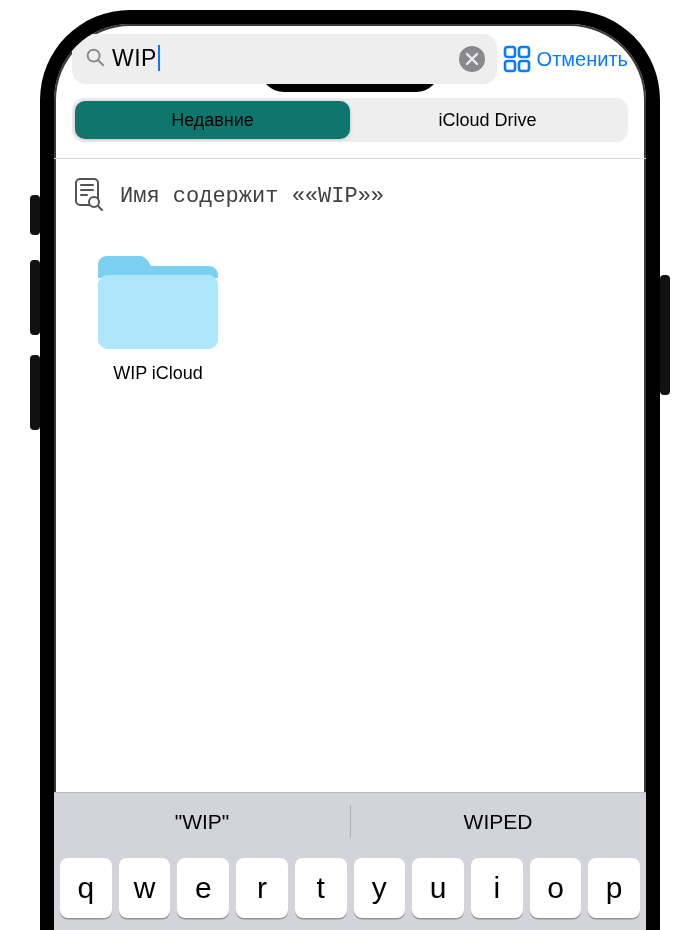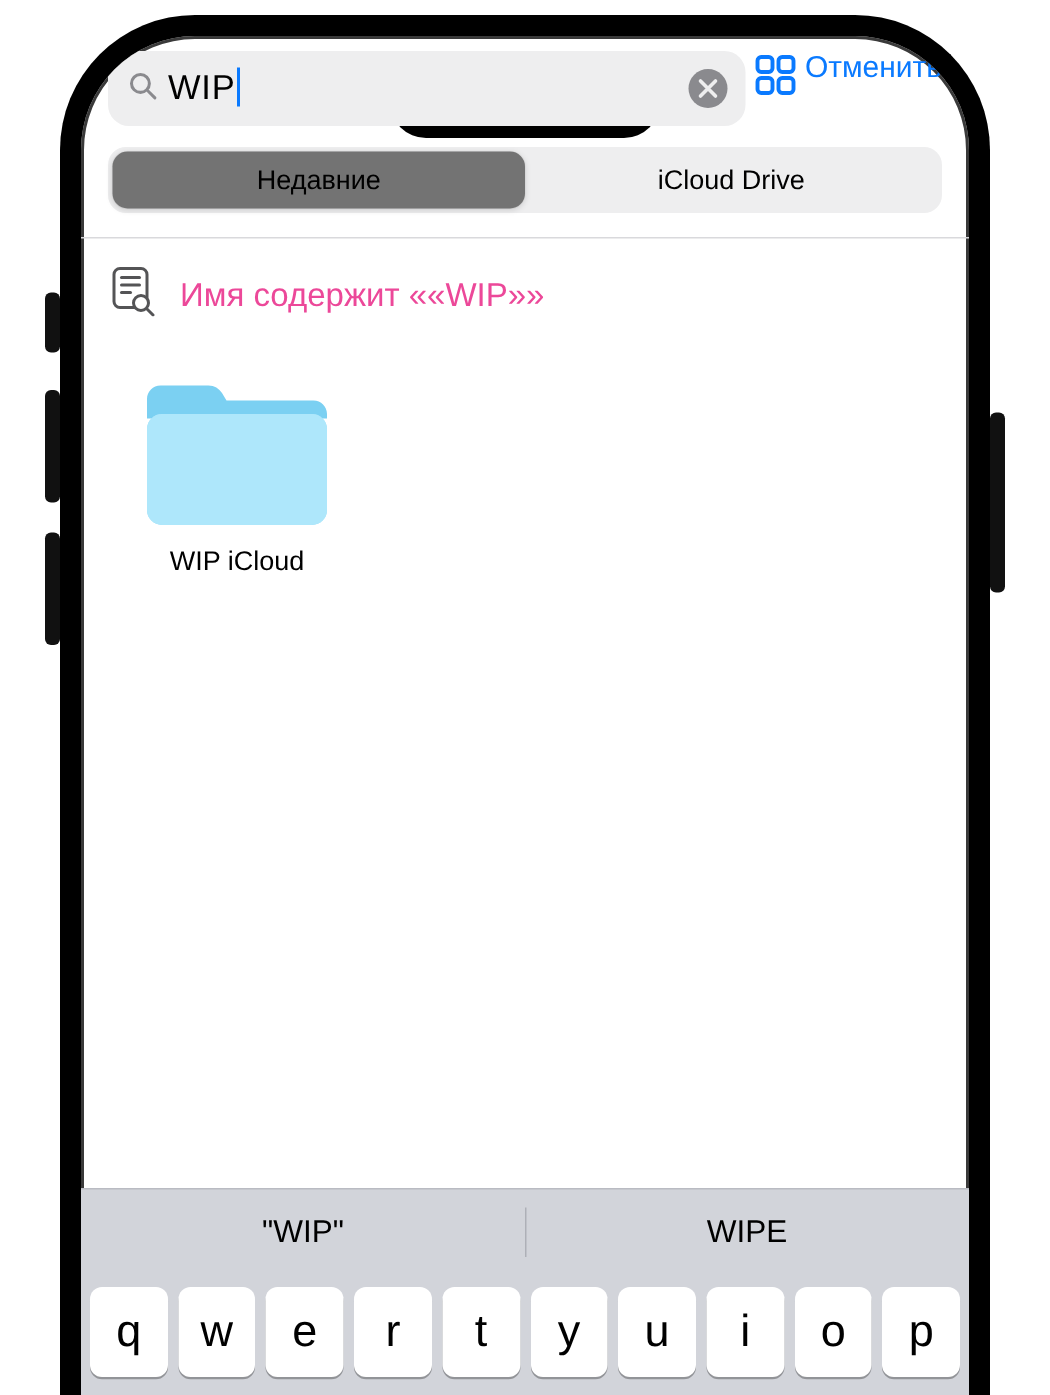--- a/index.html
+++ b/index.html
@@ -92,20 +92,21 @@
   .wifi svg { display:block; }
   .battery {
     width: 34px; height: 16px; border: 2px solid #000; border-radius: 5px; position: relative;
   }
   .battery::after{content:"";position:absolute;right:-5px;top:4px;width:3px;height:6px;background:#000;border-radius:0 2px 2px 0;}
   .battery .fill{position:absolute;inset:1px;background:#000;border-radius:2px;}
 
   
   .search-row {
     display: flex;
+    align-items: center;
     gap: 4px;
     padding: 10px 18px 14px 18px;
   }
   .search-field {
     flex: 1;
     display: flex;
     align-items: center;
     background: #eeeeef;
     border-radius: 14px;
     height: 50px;
@@ -151,36 +152,36 @@
     height:44px;
   }
   .seg-item {
     flex:1;
     display:flex;align-items:center;justify-content:center;
     font-size:18px;
     color:#000;
     border-radius:10px;
   }
   .seg-item.active {
-    background:#737373;
+    background:#0f766e;
     box-shadow:0 1px 4px rgba(0,0,0,0.15), 0 0 0 0.5px rgba(0,0,0,0.04);
     font-weight:500;
   }
 
   .divider { height:1px; background:#d9d9dc; margin-top:2px;}
 
   
   .token-row {
     display:flex;
     align-items:center;
     gap:16px;
     padding:18px 20px 8px;
   }
   .token-icon { color:#545456; }
-  .token-text { font-size:22px; color:#ec4899; }
+  .token-text { font-size:22px; color:#404040;font-family:Liberation Mono, monospace; }
 
   
   .results {
     padding: 28px 24px;
     display:flex;
     flex-wrap:wrap;
     gap:30px;
   }
   .folder-item {
     width:160px;
@@ -311,21 +312,21 @@
           </svg>
         </span>
         <span class="folder-label">WIP iCloud</span>
       </div>
     </div>
 
     <div class="spacer"></div>
 
     <div class="kb-suggestions">
       <div class="sugg">"WIP"</div>
-      <div class="sugg">WIPE</div>
+      <div class="sugg">WIPED</div>
     </div>
 
     <div class="kb-row">
       <div class="key">q</div>
       <div class="key">w</div>
       <div class="key">e</div>
       <div class="key">r</div>
       <div class="key">t</div>
       <div class="key">y</div>
       <div class="key">u</div>

